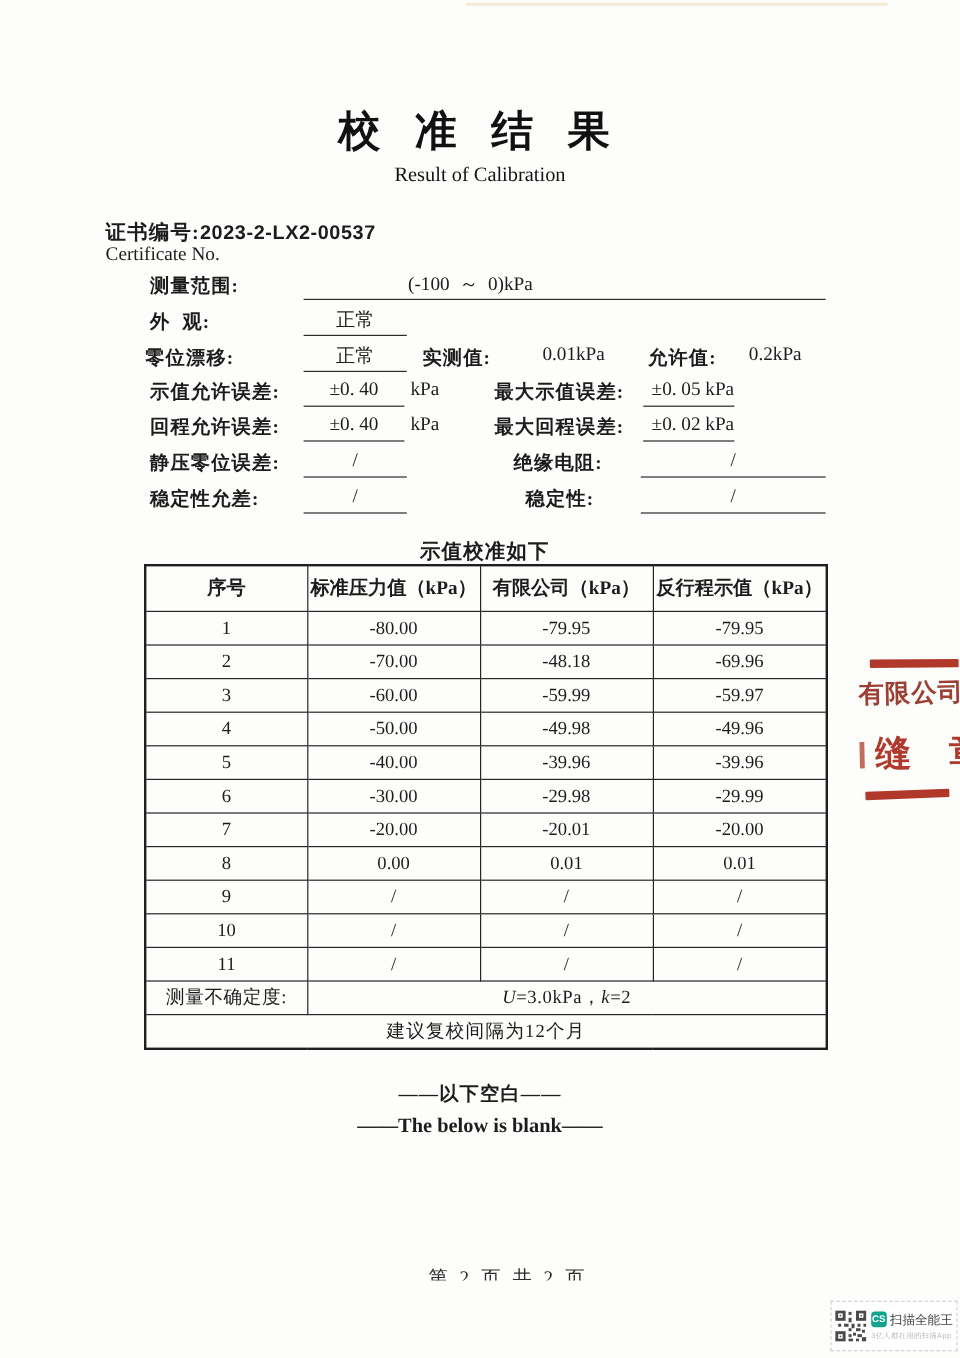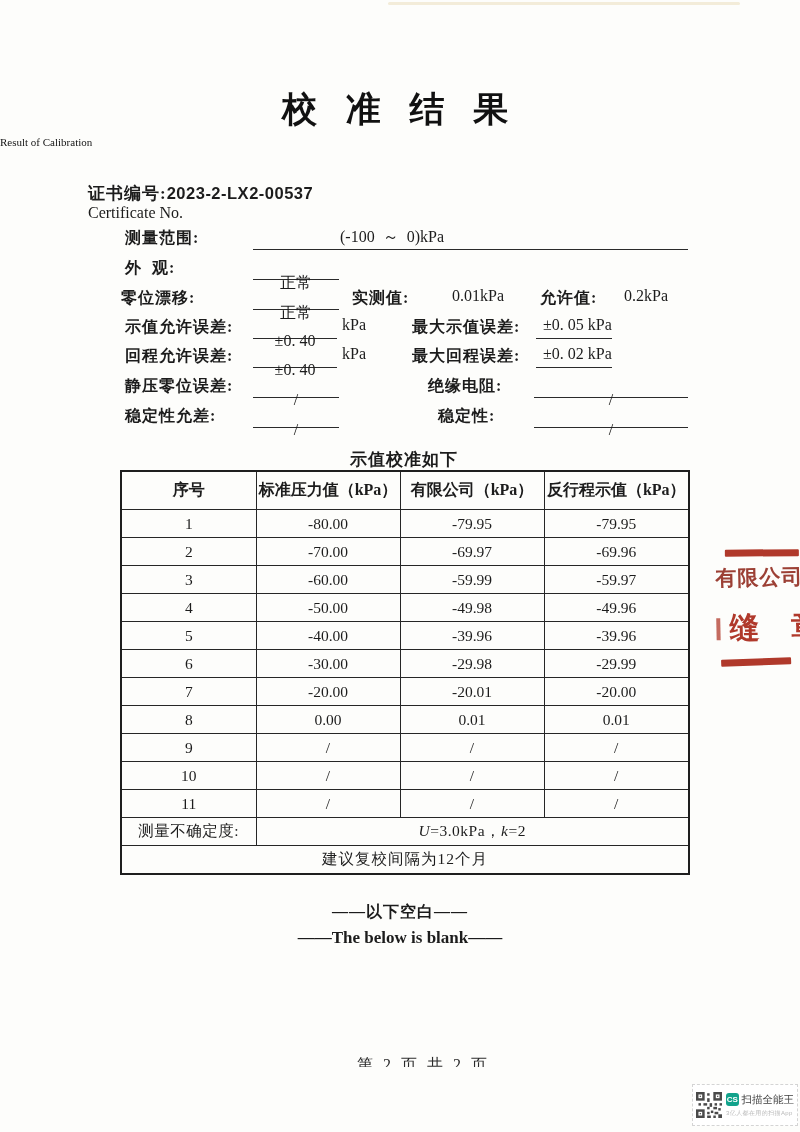--- a/index.html
+++ b/index.html
@@ -13,34 +13,34 @@
   }
   .page{position:absolute;inset:0;overflow:hidden;}
 
   
   .artifact-topline{position:absolute;left:388px;top:2px;width:352px;height:3px;
     background:#f3ecd9;border-radius:2px;}
 
   
   .title-cn{position:absolute;top:86px;left:0;width:100%;text-align:center;
     font-size:35px;font-weight:700;letter-spacing:10px;color:#111;}
-  .title-en{position:absolute;top:136px;left:0;width:100%;
-    font-size:11px;color:#141414;}
+  .title-en{position:absolute;top:136px;left:0;width:100%;text-align:center;
+    font-size:17px;color:#141414;}
 
   
   .cert-line{position:absolute;top:182px;left:88px;font-size:17px;}
   .cert-label{font-weight:700;letter-spacing:1px;}
   .cert-no{font-weight:600;font-family:"Liberation Sans","DejaVu Sans",sans-serif;font-size:16.5px;letter-spacing:.5px;}
   .cert-en{position:absolute;top:204px;left:88px;font-size:16px;}
 
   
   .frow{position:absolute;left:0;width:100%;height:26px;}
   .flabel{position:absolute;font-size:16px;font-weight:700;letter-spacing:1px;white-space:pre;}
   .fval{position:absolute;font-size:16px;white-space:pre;}
-  .fval.center{text-align:center;margin-top:16px;}
+  .fval.center{text-align:center;}
   .uline{position:absolute;height:0;border-top:1.6px solid #2a2a2a;}
 
   
   .tbl-caption{position:absolute;top:448px;left:120px;width:568px;text-align:center;
     font-size:17px;font-weight:700;letter-spacing:1px;}
   table.cal{position:absolute;top:470px;left:120px;width:568px;
     border-collapse:collapse;table-layout:fixed;}
   table.cal td,table.cal th{border:1.6px solid #262626;font-weight:400;
     text-align:center;vertical-align:middle;font-size:15.5px;padding:0;}
   table.cal{border:2.4px solid #1e1e1e;}
@@ -182,21 +182,21 @@
     <tbody>
       <tr>
           <td>1</td>
           <td>-80.00</td>
           <td>-79.95</td>
           <td>-79.95</td>
         </tr>
       <tr>
           <td>2</td>
           <td>-70.00</td>
-          <td>-69.97</td>
+          <td>-48.18</td>
           <td>-69.96</td>
         </tr>
       <tr>
           <td>3</td>
           <td>-60.00</td>
           <td>-59.99</td>
           <td>-59.97</td>
         </tr>
       <tr>
           <td>4</td>

